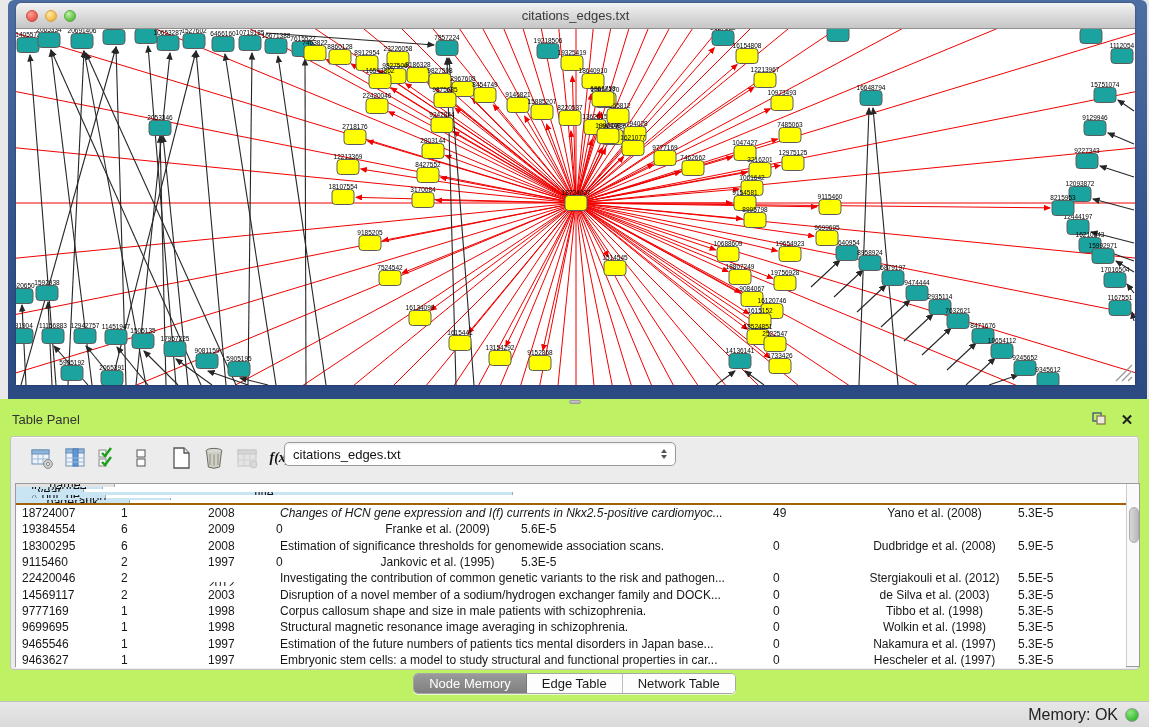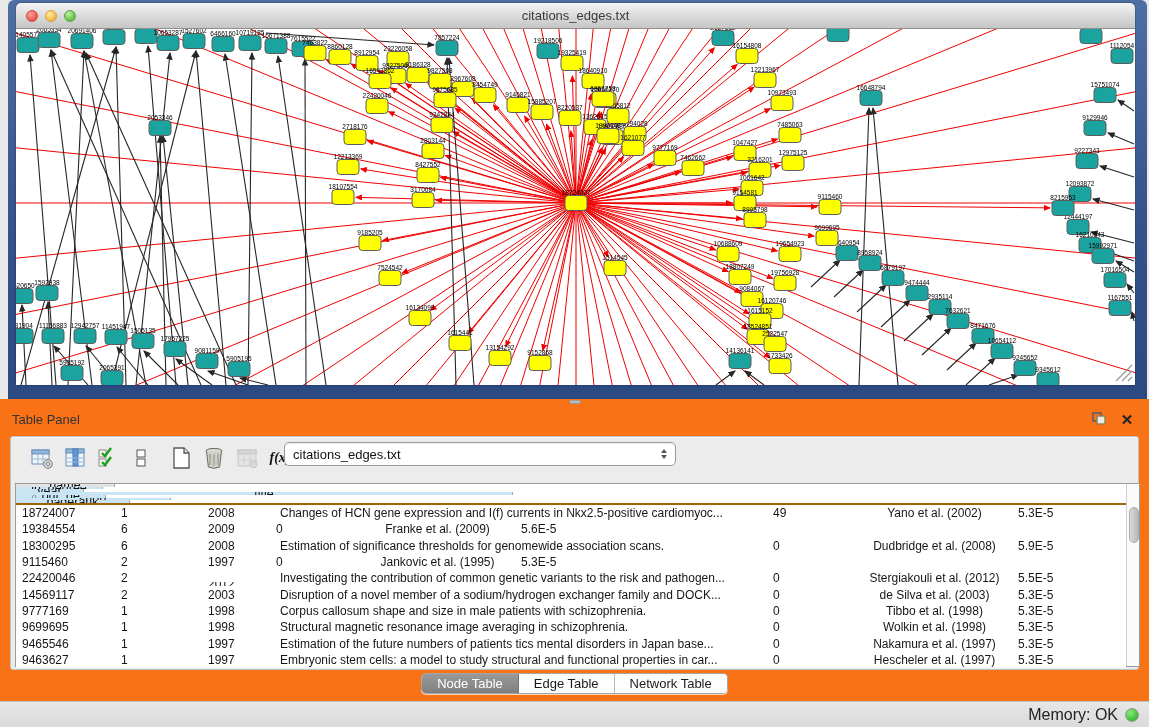--- a/index.html
+++ b/index.html
@@ -19,21 +19,21 @@
   .light { width:12px; height:12px; border-radius:50%; }
   .light.red { background:radial-gradient(circle at 35% 30%,#ff9f97,#ee6156 60%,#d0453c); border:1px solid #ce4a41;}
   .light.yellow { background:radial-gradient(circle at 35% 30%,#ffe9a8,#f5bf4f 60%,#dfa33a); border:1px solid #d9a23f;}
   .light.green { background:radial-gradient(circle at 35% 30%,#c2f0a8,#69c74f 60%,#4da637); border:1px solid #59a845;}
   .win-title { width:100%; text-align:center; font-size:13px; color:#3a3a3a; }
   .canvas-wrap { flex:1; background:#fff; position:relative; }
   svg text { user-select:none; }
 
   
   .table-panel { position:absolute; left:0; top:399px; width:1149px; height:328px;
-    background:#f97316; }
+    background:#bef264; }
   .splitter { height:6px; position:relative; }
   .splitter-handle { position:absolute; left:569px; top:1px; width:12px; height:4px;
     background:linear-gradient(180deg,#cfcfcf,#a9a9a9); border:1px solid #9c9c9c; border-radius:2px; }
   .panel-header { height:28px; display:flex; align-items:center; padding:0 12px; }
   .panel-title { font-size:13px; color:#333; flex:1; }
   .header-btn { width:20px; height:18px; margin-left:8px; display:flex; align-items:center;
     justify-content:center; cursor:default; }
   .close-x { font-size:15px; font-weight:bold; color:#222; line-height:1; }
 
   .panel-card { position:absolute; left:10px; top:37px; width:1129px; height:234px;
@@ -630,23 +630,23 @@
             <div class="hdr-cell" style="width: 68px;">year</div>
             <div class="hdr-cell" style="width: 497px;">title</div>
             <div class="hdr-cell" style="width: 90px;"><span class="sort-tri">△</span>out_de...</div>
             <div class="hdr-cell" style="width: 155px;">short</div>
             <div class="hdr-cell" style="width: 114px;">pagerank</div>
           </div>
           <div class="body-row">
             <div class="cell" style="width: 99px; justify-content: flex-start; padding-left: 6px;">18724007</div>
             <div class="cell" style="width: 87px; justify-content: flex-start; padding-left: 6px;">1</div>
             <div class="cell" style="width: 68px; justify-content: flex-start; padding-left: 6px;">2008</div>
-            <div class="cell" style="width: 497px; justify-content: flex-start; padding-left: 10px;">Changes of HCN gene expression and I(f) currents in Nkx2.5-positive cardiomyoc...</div>
+            <div class="cell" style="width: 497px; justify-content: flex-start; padding-left: 10px; font-style: italic;">Changes of HCN gene expression and I(f) currents in Nkx2.5-positive cardiomyoc...</div>
             <div class="cell" style="width: 90px; justify-content: flex-start; padding-left: 6px;">49</div>
-            <div class="cell" style="width: 155px; justify-content: center; padding-left: 0px;">Yano et al. (2002)</div>
+            <div class="cell" style="width: 155px; justify-content: center; padding-left: 0px;">Yano et al. (2008)</div>
             <div class="cell" style="width: 114px; justify-content: flex-start; padding-left: 6px;">5.3E-5</div>
           </div>
           <div class="body-row">
             <div class="cell" style="width: 99px; justify-content: flex-start; padding-left: 6px;">19384554</div>
             <div class="cell" style="width: 87px; justify-content: flex-start; padding-left: 6px;">6</div>
             <div class="cell" style="width: 68px; justify-content: flex-start; padding-left: 6px;">2009</div>
             <div class="cell" style="width: 90px; justify-content: flex-start; padding-left: 6px;">0</div>
             <div class="cell" style="width: 155px; justify-content: center; padding-left: 0px;">Franke et al. (2009)</div>
             <div class="cell" style="width: 114px; justify-content: flex-start; padding-left: 6px;">5.6E-5</div>
           </div>
@@ -723,21 +723,21 @@
           </div>
         </div>
       <div class="vscroll">
         <div class="vthumb"></div>
       </div>
     </div>
   </div>
 
   <div class="tabs">
     <div class="seg-control" id="seg-control">
-        <div class="seg active">Node Table</div>
+        <div class="seg active">Node Memory</div>
         <div class="seg">Edge Table</div>
         <div class="seg">Network Table</div>
       </div>
   </div>
 
   <div class="status-bar">
     <span class="status-text">Memory: OK</span>
     <span class="mem-dot"></span>
   </div>
 </div>

